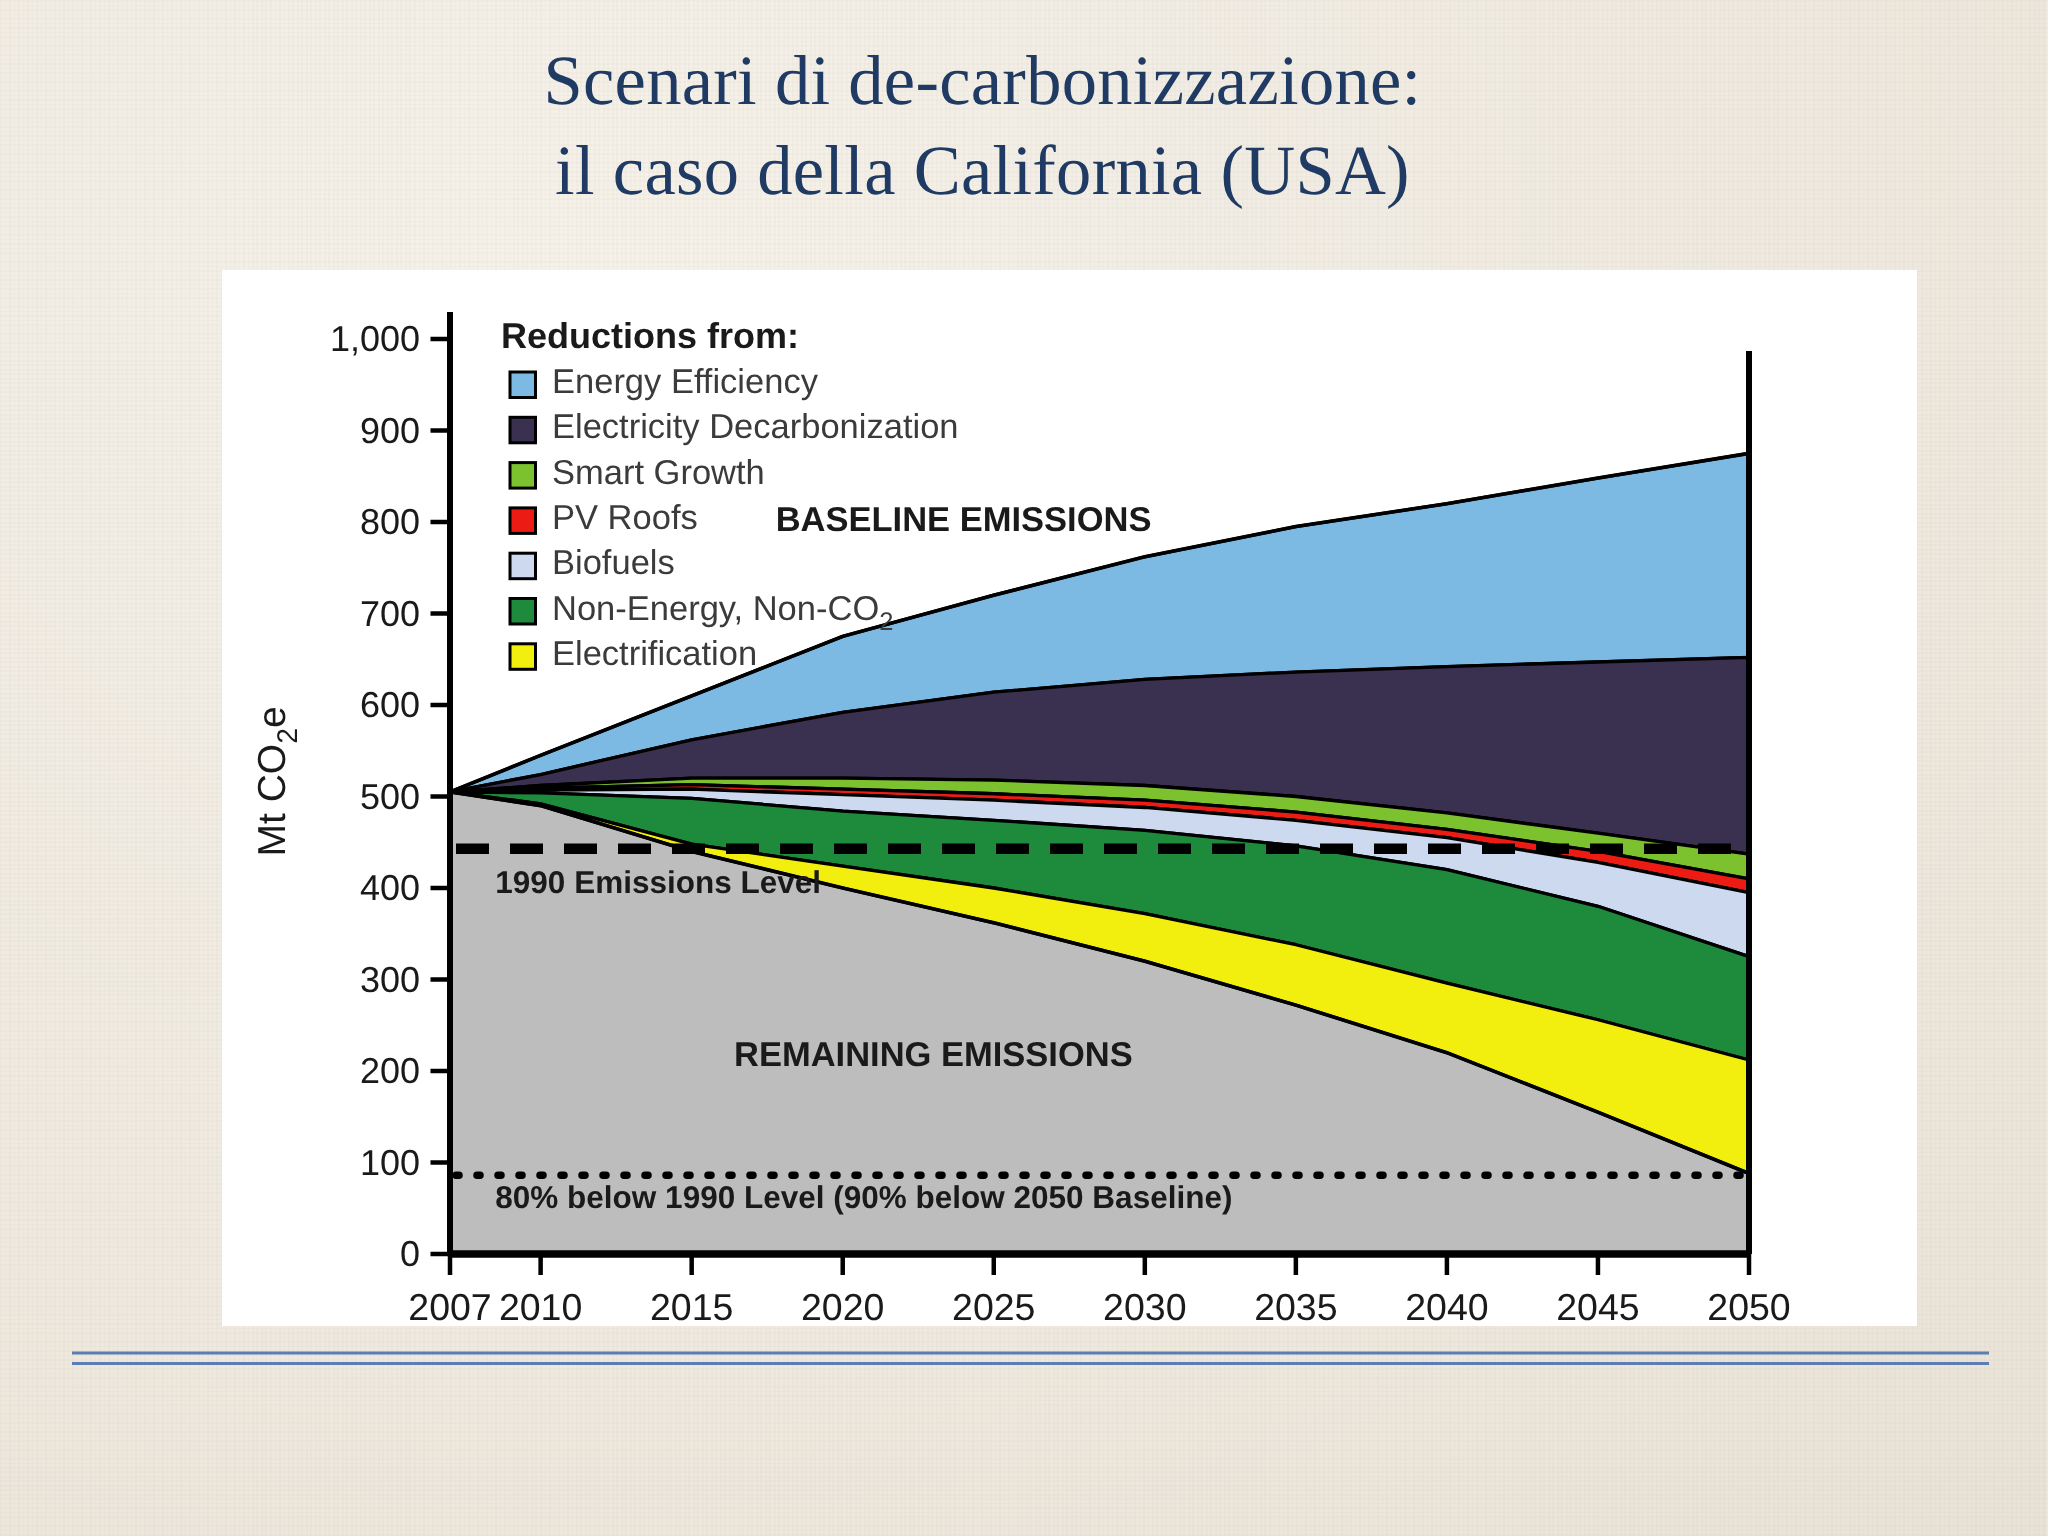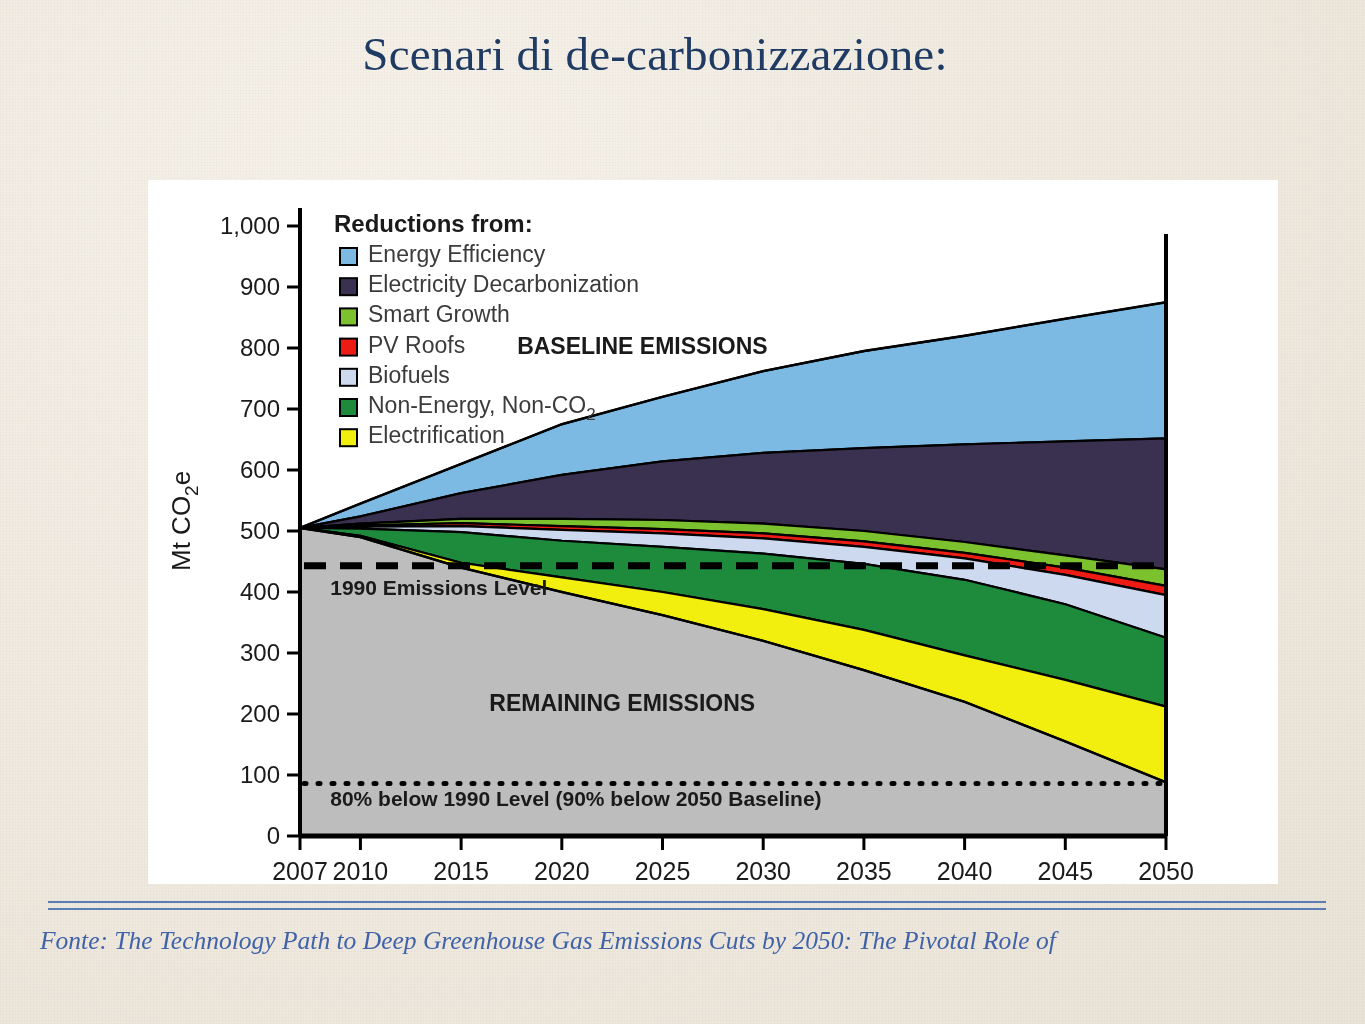--- a/index.html
+++ b/index.html
@@ -59,20 +59,21 @@
 
   text{ font-family:"Liberation Sans", sans-serif; }
 </style>
 </head>
 <body>
 
 <div class="paper-texture"></div>
 
 <div id="slide-title">
   <span class="line">Scenari di de-carbonizzazione:</span>
+  <span class="line">il caso della California (USA)</span>
 </div>
 
 <div id="chart-panel">
   <svg id="chart-svg" width="1130" height="704" viewBox="0 0 1130 704">
     <g id="areas-group">
         <polygon points="152,347.95 212.41860465116278,357.1 313.1162790697674,387.6 413.8139534883721,412 514.5116279069767,435.18 615.2093023255813,460.79999999999995 715.9069767441861,490.08 816.6046511627907,521.8 917.3023255813954,561.45 1018,602.32 1018,656 917.3023255813954,656 816.6046511627907,656 715.9069767441861,656 615.2093023255813,656 514.5116279069767,656 413.8139534883721,656 313.1162790697674,656 212.41860465116278,656 152,656" fill="#bdbdbd" stroke="none"></polygon>
         <polygon points="152,347.95 212.41860465116278,323.54999999999995 313.1162790697674,283.90000000000003 413.8139534883721,244.25 514.5116279069767,216.8 615.2093023255813,191.18 715.9069767441861,171.04999999999995 816.6046511627907,155.8 917.3023255813954,138.72000000000003 1018,122.25 1018,258.28 917.3023255813954,261.33 816.6046511627907,264.38 715.9069767441861,268.04 615.2093023255813,272.92 514.5116279069767,281.46 413.8139534883721,294.88 313.1162790697674,313.17999999999995 212.41860465116278,336.36 152,347.95" fill="#7cbae4" stroke="#000" stroke-width="2.2" stroke-linejoin="round"></polygon>
         <polygon points="152,347.95 212.41860465116278,336.36 313.1162790697674,313.17999999999995 413.8139534883721,294.88 514.5116279069767,281.46 615.2093023255813,272.92 715.9069767441861,268.04 816.6046511627907,264.38 917.3023255813954,261.33 1018,258.28 1018,389.43 917.3023255813954,375.4 816.6046511627907,361.98 715.9069767441861,351 615.2093023255813,343.68 514.5116279069767,340.02 413.8139534883721,338.8 313.1162790697674,338.8 212.41860465116278,343.68 152,347.95" fill="#3a3151" stroke="#000" stroke-width="2.2" stroke-linejoin="round"></polygon>
         <polygon points="152,347.95 212.41860465116278,343.68 313.1162790697674,338.8 413.8139534883721,338.8 514.5116279069767,340.02 615.2093023255813,343.68 715.9069767441861,351 816.6046511627907,361.98 917.3023255813954,375.4 1018,389.43 1018,405.9 917.3023255813954,387.6 816.6046511627907,372.96 715.9069767441861,361.37 615.2093023255813,353.44 514.5116279069767,349.17 413.8139534883721,346.12 313.1162790697674,343.07 212.41860465116278,345.51 152,347.95" fill="#7cc22e" stroke="#000" stroke-width="2.2" stroke-linejoin="round"></polygon>
         <polygon points="152,347.95 212.41860465116278,345.51 313.1162790697674,343.07 413.8139534883721,346.12 514.5116279069767,349.17 615.2093023255813,353.44 715.9069767441861,361.37 816.6046511627907,372.96 917.3023255813954,387.6 1018,405.9 1018,415.04999999999995 917.3023255813954,394.92 816.6046511627907,378.45 715.9069767441861,366.86 615.2093023255813,358.32 514.5116279069767,353.44 413.8139534883721,349.78 313.1162790697674,346.12 212.41860465116278,346.73 152,347.95" fill="#ec1c15" stroke="#000" stroke-width="2.2" stroke-linejoin="round"></polygon>
@@ -161,14 +162,13 @@
       </g>
   </svg>
 </div>
 
 <div id="footer-divider">
   <div class="rule top"></div>
   <div class="rule bottom"></div>
 </div>
 
 <div id="source-note">
-  <span class="line">Fonte: The Technology Path to Deep Greenhouse Gas Emissions Cuts by 2050: The Pivotal Role of</span>
 </div>
 
 </body></html>

